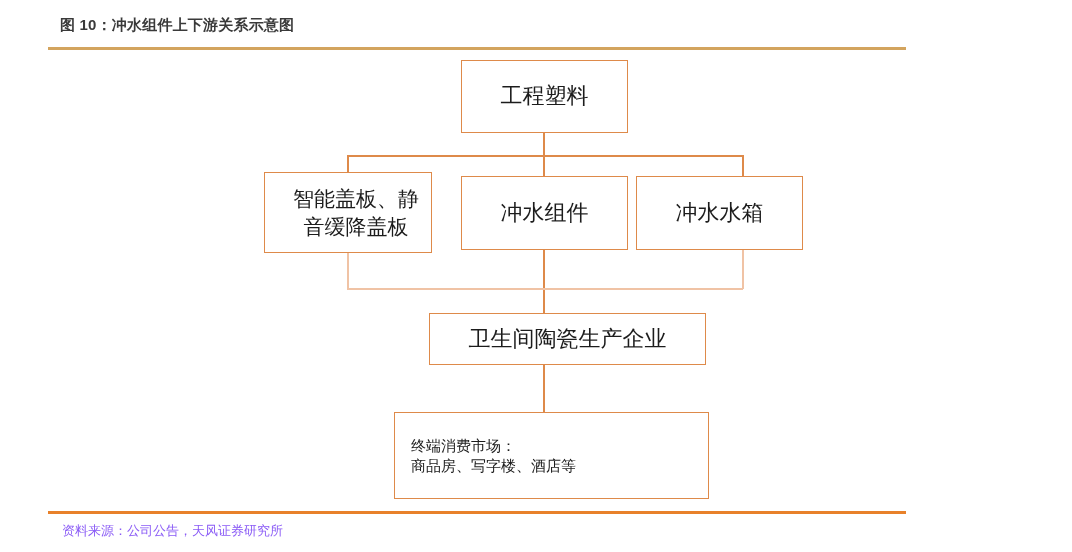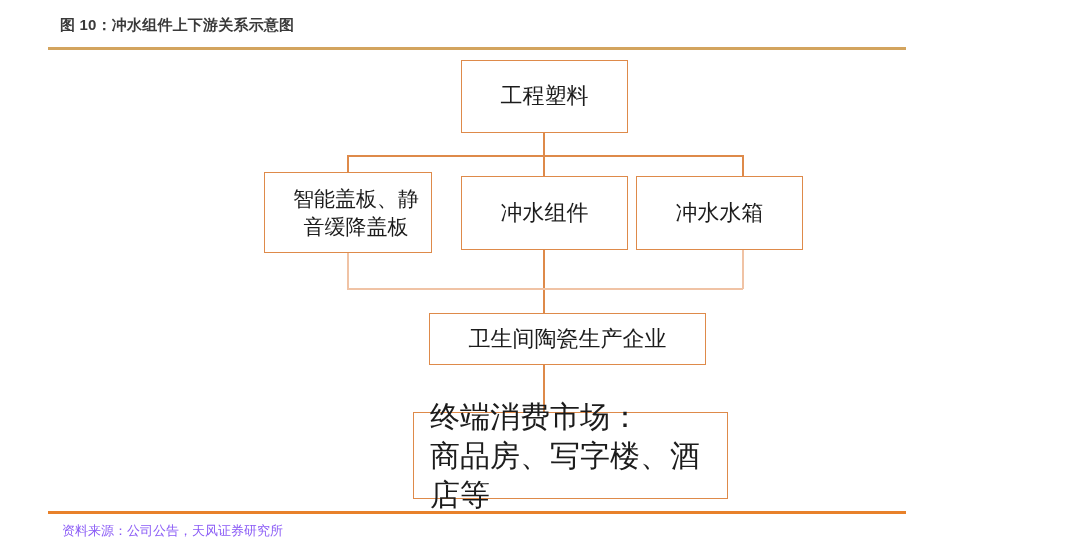--- a/index.html
+++ b/index.html
@@ -83,21 +83,21 @@
     justify-content: flex-start;
     text-align: left;
     padding-left: 16px;
   }
 
   #node-plastic   { left: 461px; top: 60px;  width: 167px; height: 73px;  font-size: 22px; text-align: center; }
   #node-smartlid  { left: 264px; top: 172px; width: 168px; height: 81px;  font-size: 21px; padding-left: 16px; }
   #node-flush     { left: 461px; top: 176px; width: 167px; height: 74px;  font-size: 22px; }
   #node-tank      { left: 636px; top: 176px; width: 167px; height: 74px;  font-size: 22px; }
   #node-ceramic   { left: 401px; top: 313px; width: 277px; height: 52px;  font-size: 22px; margin-left: 28px; }
-  #node-market    { left: 413px; top: 412px; width: 315px; height: 87px;  font-size: 30px; }
+  #node-market    { left: 394px; top: 412px; width: 315px; height: 87px;  font-size: 15px; }
 
   .conn {
     position: absolute;
     background: #de8a4a;
   }
   .conn.faint {
     background: #f0c3a5;
   }
   .v { width: 2px; }
   .h { height: 2px; }

